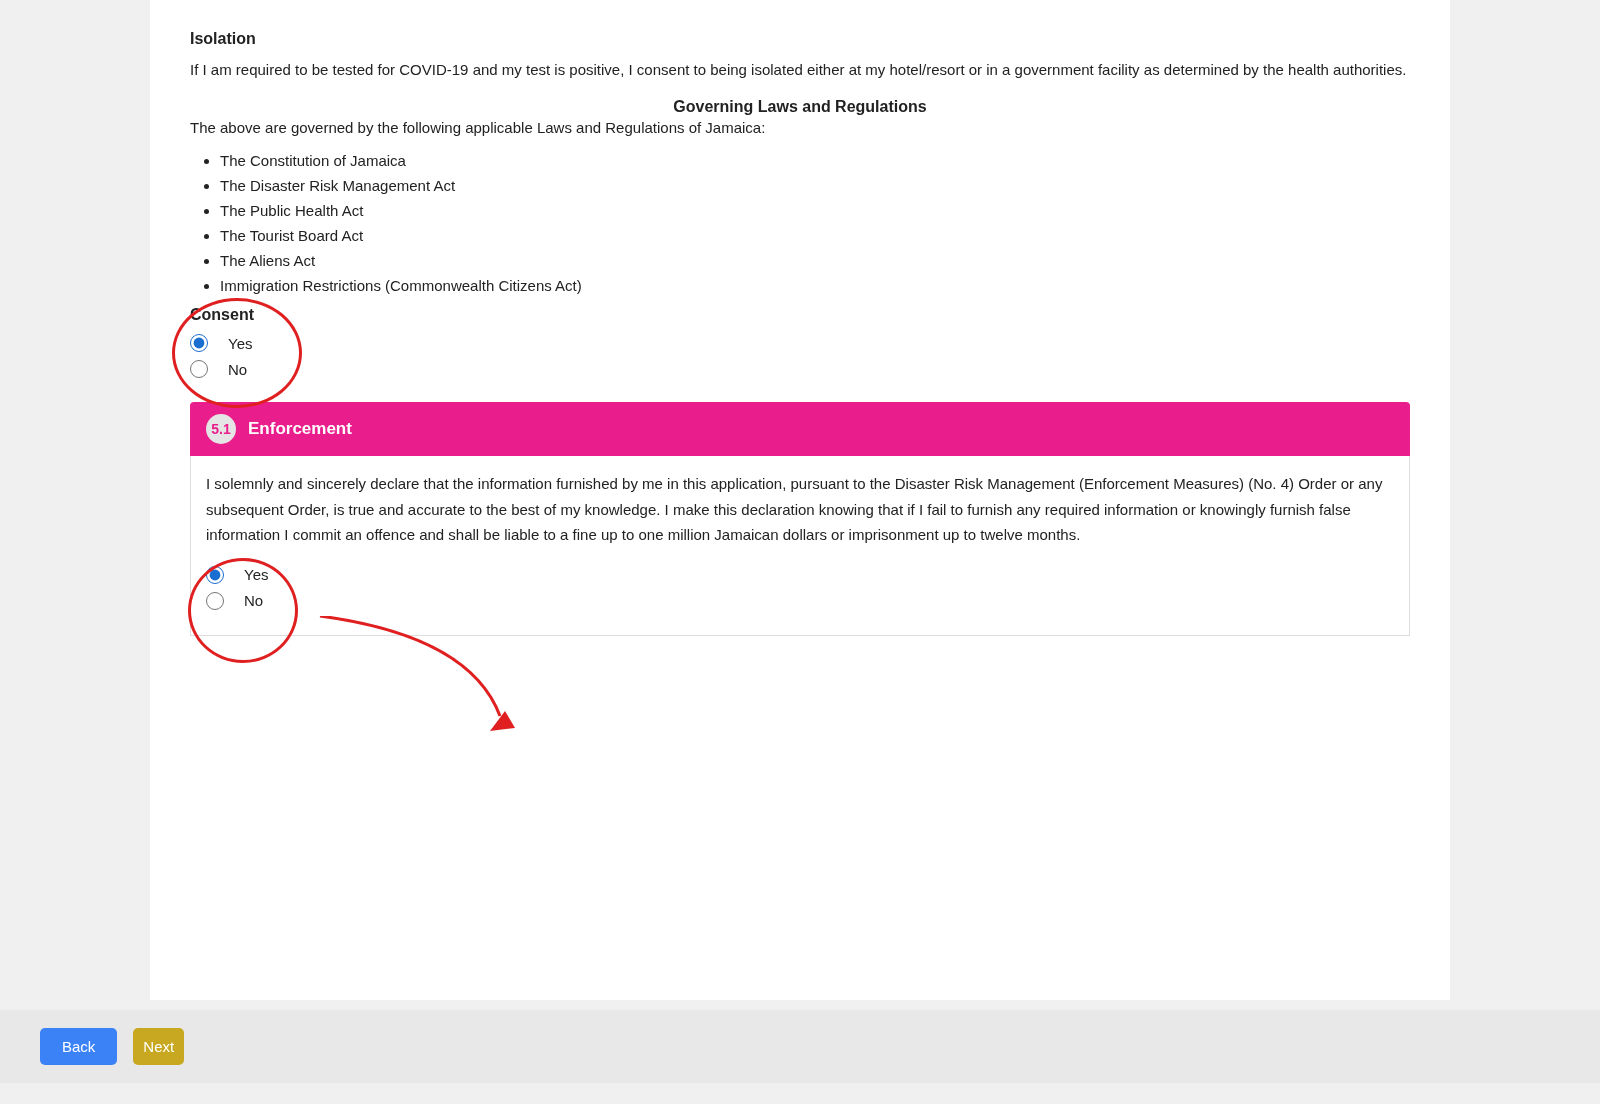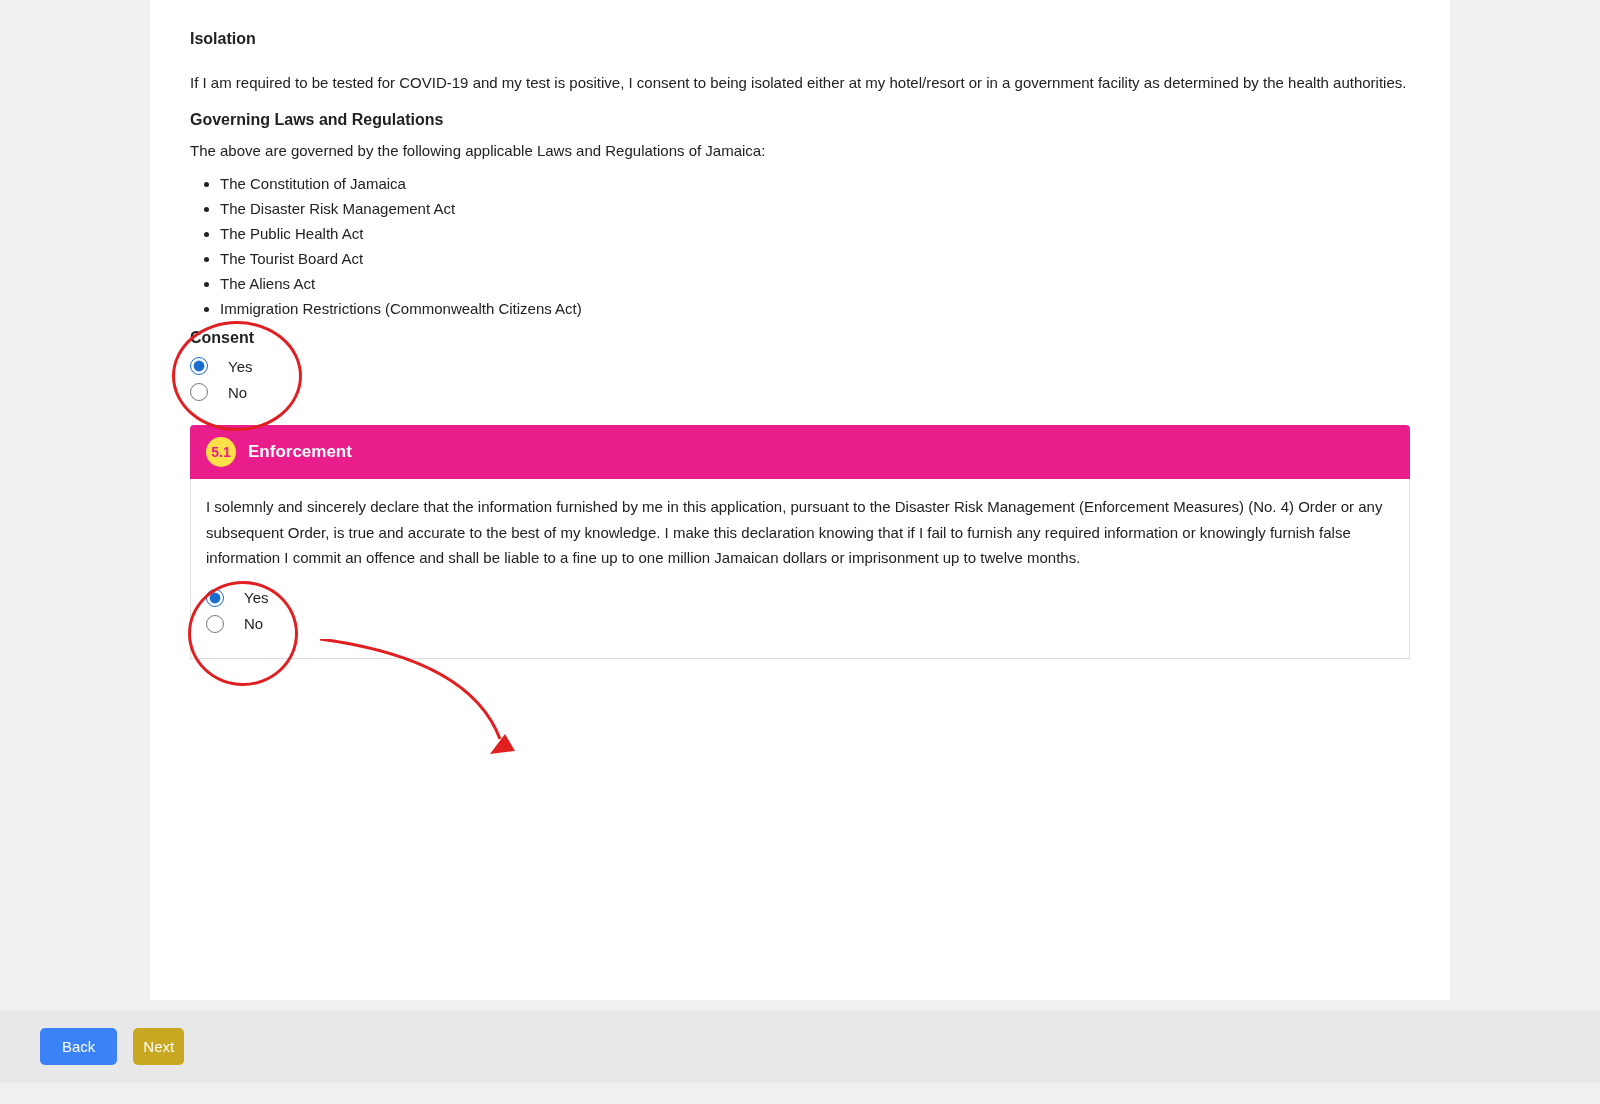--- a/index.html
+++ b/index.html
@@ -12,31 +12,31 @@
     .page-wrapper {
       background: #fff;
       max-width: 1300px;
       margin: 0 auto;
       padding: 30px 40px 0 40px;
       min-height: 1000px;
     }
     .section-title {
       font-weight: bold;
       font-size: 16px;
-      margin-bottom: 23px;
+      margin-bottom: 10px;
     }
     .section-text {
       font-size: 15px;
       margin-bottom: 16px;
       line-height: 1.6;
     }
     .governing-title {
       font-weight: bold;
       font-size: 16px;
-      margin-bottom: 10px;
+      text-align: center;
     }
     .governing-intro {
       font-size: 15px;
       margin-bottom: 12px;
       line-height: 1.6;
     }
     .law-list {
       list-style: disc;
       padding-left: 30px;
       margin-bottom: 12px;
@@ -96,21 +96,21 @@
       background: #e91e8c;
       color: #fff;
       padding: 12px 16px;
       display: flex;
       align-items: center;
       gap: 12px;
       border-radius: 4px 4px 0 0;
       margin-bottom: 0;
     }
     .declaration-badge {
-      background: #fde047;
+      background: #e5e5e5;
       color: #e91e8c;
       font-weight: bold;
       font-size: 14px;
       border-radius: 50%;
       width: 30px;
       height: 30px;
       display: flex;
       align-items: center;
       justify-content: center;
       flex-shrink: 0;

